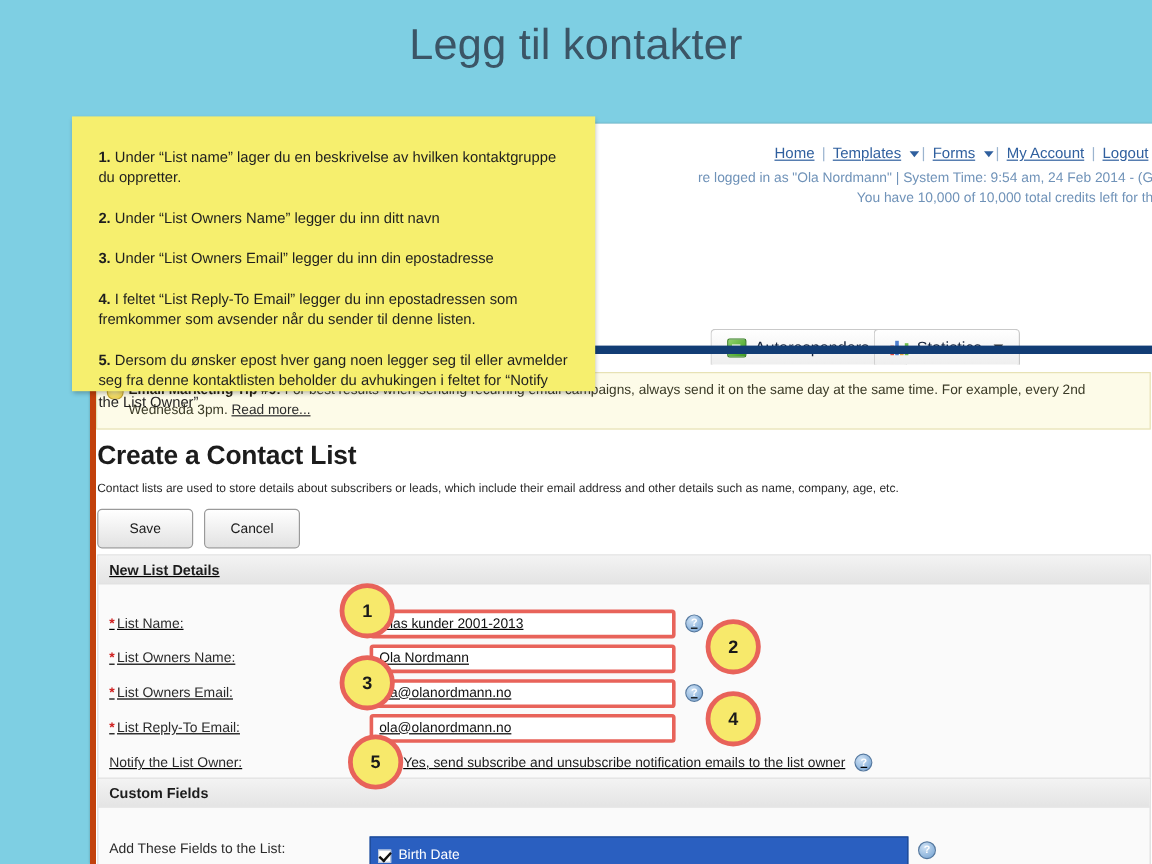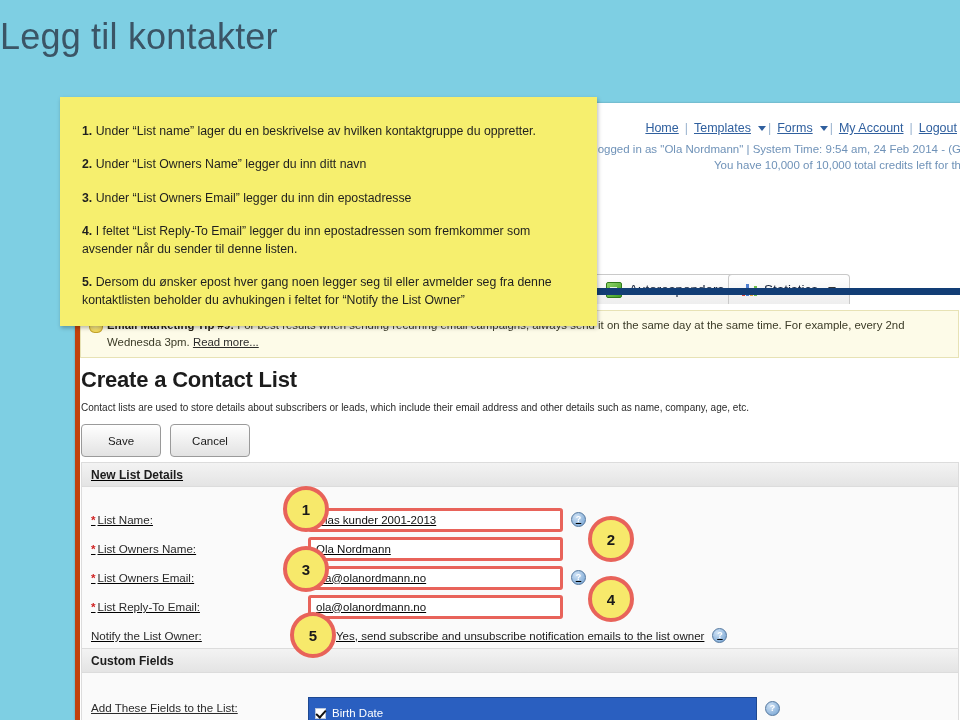--- a/index.html
+++ b/index.html
@@ -5,20 +5,21 @@
   html,body{margin:0;padding:0;}
   body{
     width:960px;height:720px;overflow:hidden;
     background:#7ecfe3;
     font-family:"Liberation Sans", sans-serif;
     position:relative;
   }
   
   .slide-title{
     position:absolute;left:0;top:16px;width:960px;
+    text-align:center;
     font-size:36px;color:#3b5566;font-weight:400;
     letter-spacing:.2px;
   }
   
   .app-shot{
     position:absolute;left:75px;top:103px;width:885px;height:617px;
     background:#ffffff;overflow:hidden;
     border-left:5px solid #c2410c;
     box-shadow:0 0 2px rgba(0,0,0,.25);
   }
@@ -206,21 +207,21 @@
   .badge{
     position:absolute;width:38px;height:38px;border-radius:50%;
     background:#f7e96b;border:4px solid #e8635a;
     display:flex;align-items:center;justify-content:center;
     font-size:15px;font-weight:bold;color:#1a1a1a;
     z-index:30;
   }
 
   
   .note{
-    position:absolute;left:60px;top:97px;width:537px;height:229px;
+    position:absolute;left:60px;top:97px;width:436px;height:229px;
     background:#f6ef6e;
     box-shadow:1px 2px 4px rgba(0,0,0,.28);
     z-index:60;
     padding:26px 22px 0 22px;box-sizing:border-box;
   }
   .note p{
     margin:0 0 16px 0;
     font-size:12.3px;color:#1f1f1f;line-height:1.42;
   }
   .note b{font-weight:bold;}
@@ -306,21 +307,21 @@
           <div class="help-ico">?</div>
         </div>
 
       </div>
     </div>
 
     <div class="section" style="top:545px;">
       <div class="sec-head">Custom Fields</div>
       <div class="sec-body">
         <div class="frow" style="height:auto;align-items:flex-start;padding-top:6px;">
-          <div class="flabel" style="padding-top:4px;text-decoration:underline;">Add These Fields to the List:</div>
+          <div class="flabel" style="padding-top:4px;">Add These Fields to the List:</div>
           <div class="cf-list">
             <div class="cf-item">
               <span class="cf-chk"></span>
               <span>Birth Date</span>
             </div>
             <div class="cf-item">
               <span class="cf-chk"></span>
               <span>City</span>
             </div>
           </div>

